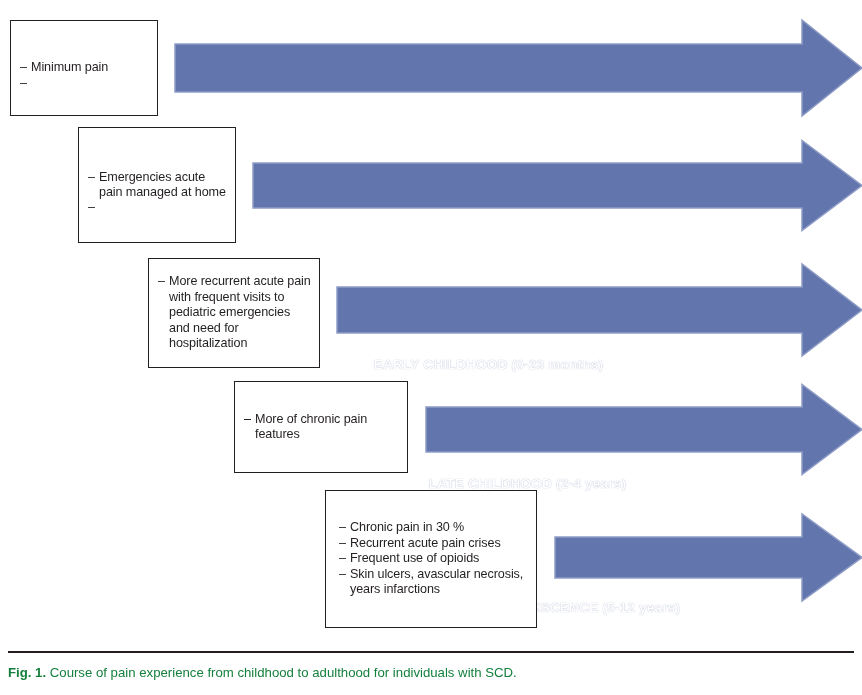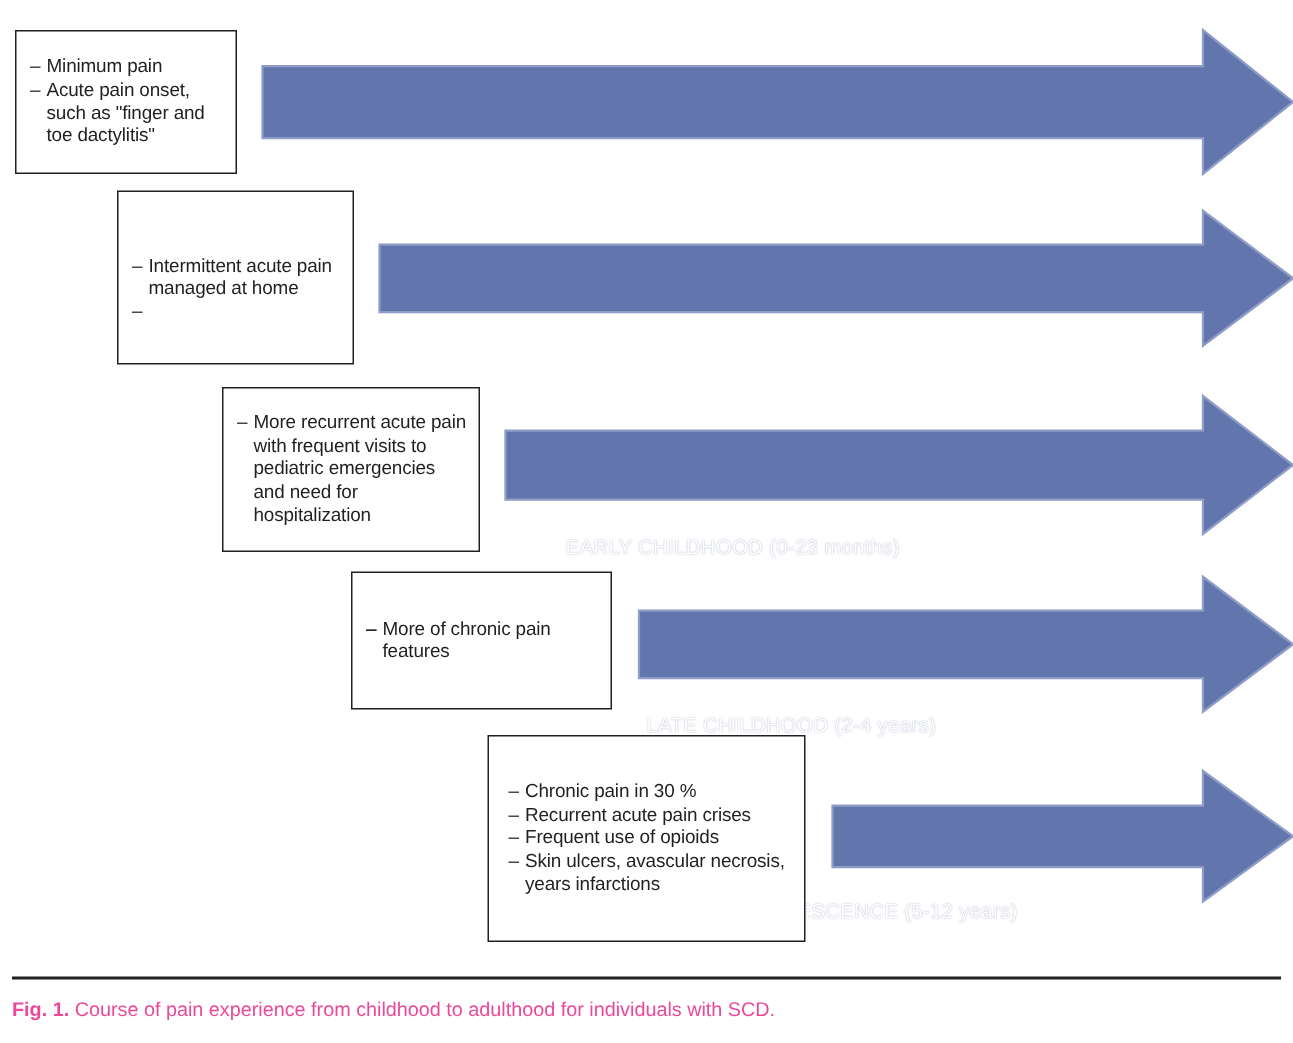--- a/index.html
+++ b/index.html
@@ -76,21 +76,21 @@
     height: 100%;
     overflow: visible;
   }
   .arrow-label {
     position: absolute;
     top: 0;
     height: 100%;
     display: flex;
     align-items: center;
     color: #ffffff;
-    font-weight: normal;
+    font-weight: bold;
     font-size: 13.6px;
     letter-spacing: 0.2px;
     white-space: nowrap;
     z-index: 2;
     text-shadow: 0 0 1px rgba(80,95,150,0.6);
   }
   
   #arrow-1 { left: 175px; top: 44px;  width: 627px; height: 48px; }
   #arrow-2 { left: 253px; top: 163px; width: 549px; height: 45px; }
   #arrow-3 { left: 337px; top: 287px; width: 465px; height: 46px; }
@@ -112,21 +112,21 @@
     height: 1.5px;
     background: #231f20;
   }
   .caption {
     position: absolute;
     left: 8px;
     top: 664px;
     width: 848px;
     font-size: 13.2px;
     line-height: 17px;
-    color: #ec4899;
+    color: #15803d;
   }
   .caption .fig-no {
     font-weight: bold;
   }
 </style>
 </head>
 <body>
 
 <div id="figure">
 
@@ -168,30 +168,29 @@
     <div class="arrow-label" id="label-5">ADULT (&gt; 19 years)</div>
 
     <div class="info-box" id="box-1">
       <ul class="info-list">
         <li class="info-item">
           <span class="dash">–</span>
           <span>Minimum pain</span>
         </li>
         <li class="info-item">
           <span class="dash">–</span>
-          <span>Acute pain onset, such as "finger and toe dactylitis"</span>
         </li>
       </ul>
     </div>
 
     <div class="info-box" id="box-2">
       <ul class="info-list">
         <li class="info-item">
           <span class="dash">–</span>
-          <span>Intermittent acute pain managed at home</span>
+          <span>Emergencies acute pain managed at home</span>
         </li>
         <li class="info-item">
           <span class="dash">–</span>
         </li>
       </ul>
     </div>
 
     <div class="info-box" id="box-3">
       <ul class="info-list">
         <li class="info-item">

